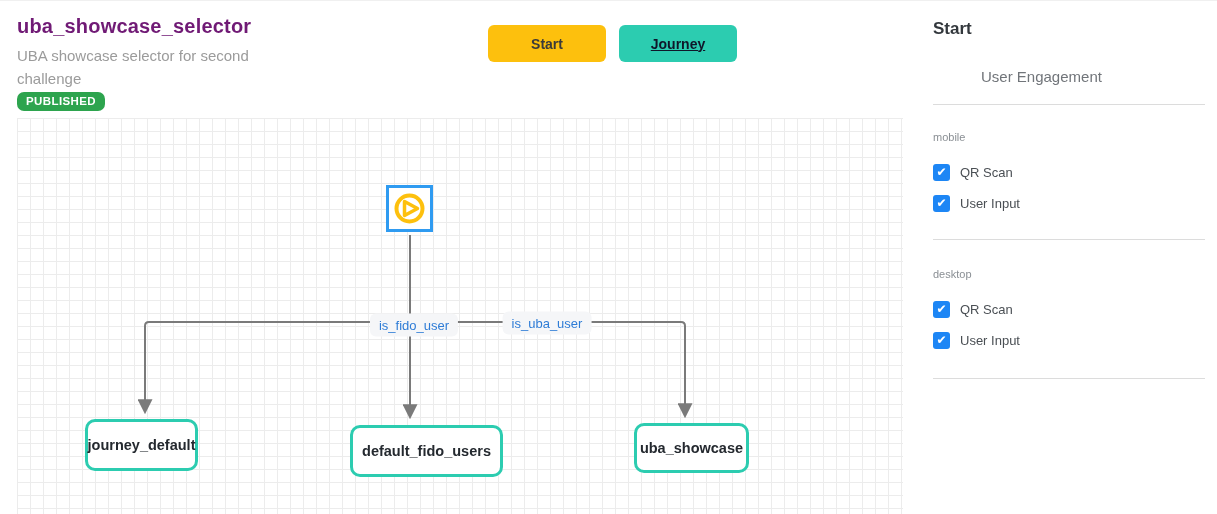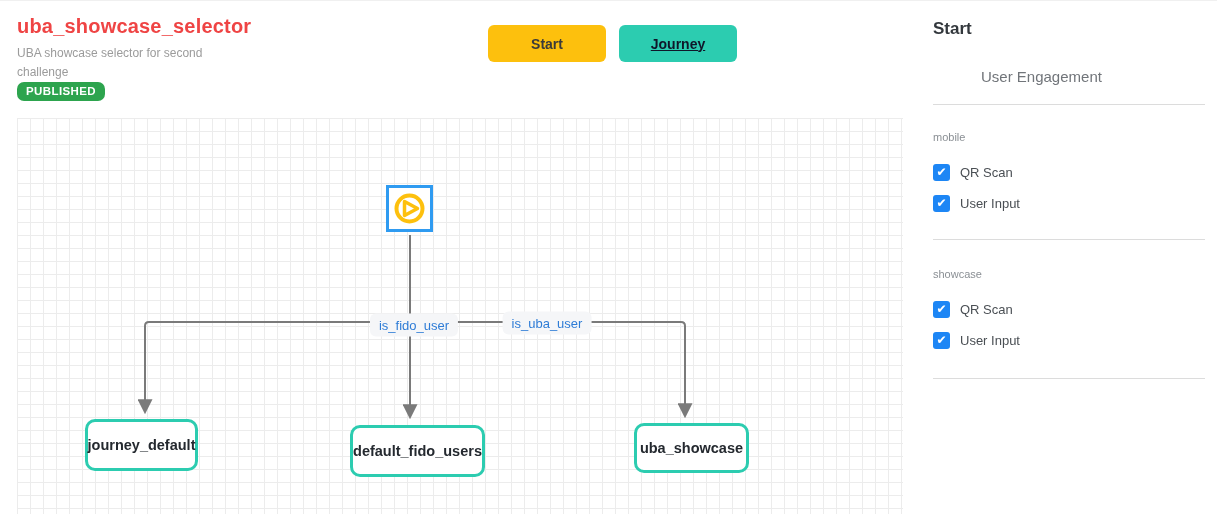--- a/index.html
+++ b/index.html
@@ -2,22 +2,22 @@
 <html><head>
 <meta charset="utf-8">
 <style>
   * { margin:0; padding:0; box-sizing:border-box; }
   html,body { width:1217px; height:514px; background:#fff; overflow:hidden;
     font-family:"Liberation Sans", sans-serif; }
   body { position:relative; border-top:1px solid #f0f0f0; }
 
   
   .header-left { position:absolute; left:17px; top:14px; width:300px; }
-  .page-title { font-size:20px; font-weight:700; color:#ef4444; letter-spacing:.2px; }
-  .page-subtitle { margin-top:6px; font-size:12px; line-height:1.55; color:#9b9b9b; width:240px; }
+  .page-title { font-size:20px; font-weight:700; color:#701a75; letter-spacing:.2px; }
+  .page-subtitle { margin-top:6px; font-size:15px; line-height:1.55; color:#9b9b9b; width:240px; }
   .status-badge { display:inline-block; margin-top:0; background:#2da44e; color:#fff;
     font-size:11.5px; font-weight:700; letter-spacing:.4px; padding:3px 9px 4px; border-radius:7px; }
 
   .hdr-btn { position:absolute; top:24px; height:37px; width:118px; border:none; border-radius:6px;
     font-family:"Liberation Sans", sans-serif; font-size:14px; font-weight:700; cursor:pointer; }
   .btn-start { left:488px; background:#fdc00d; color:#3a3a3a; }
   .btn-journey { left:619px; background:#2cccb0; color:#0f172a;text-decoration:underline; }
 
   
   .canvas { position:absolute; left:17px; top:117px; width:886px; height:397px; background:#fff;
@@ -27,21 +27,21 @@
     background-size:13px 13px; }
   .edges-svg { position:absolute; left:0; top:0; width:886px; height:397px; }
 
   .start-node { position:absolute; left:369px; top:67px; width:47px; height:47px; background:#fff;
     border:3px solid #2f9bf1; display:flex; align-items:center; justify-content:center; cursor:pointer; }
 
   .flow-node { position:absolute; background:#fff; border:3px solid #2cccb0; border-radius:10px;
     display:flex; align-items:center; justify-content:center;
     font-size:14.5px; font-weight:700; color:#24292f; cursor:pointer; }
   .node-0 { left:68px;  top:301px; width:113px; height:52px; }
-  .node-1 { left:333px; top:307px; width:135px; height:52px; }
+  .node-1 { left:333px; top:307px; width:153px; height:52px; }
   .node-2 { left:617px; top:305px; width:115px; height:50px; }
 
   .edge-label { position:absolute; transform:translate(-50%,-50%); background:#f5f6f8;
     border-radius:6px; padding:4px 9px; font-size:13px; color:#2e7cd6; white-space:nowrap; cursor:pointer; }
   .lbl-0 { left:258px; top:204px; }
   .lbl-1 { left:397px; top:207px; }
   .lbl-2 { left:530px; top:205px; }
 
   
   .sidebar { position:absolute; right:0; top:0; width:306px; height:514px; background:#fff; padding:0 12px 0 22px; }
@@ -105,21 +105,21 @@
   <div class="check-row row-a">
     <span class="checkbox"></span>
     <span class="check-label">QR Scan</span>
   </div>
   <div class="check-row row-b">
     <span class="checkbox"></span>
     <span class="check-label">User Input</span>
   </div>
   <hr class="divider" style="margin-top:27px;">
 
-  <div class="section-label sec-desktop-label">showcase</div>
+  <div class="section-label sec-desktop-label">desktop</div>
   <div class="check-row row-a">
     <span class="checkbox"></span>
     <span class="check-label">QR Scan</span>
   </div>
   <div class="check-row row-b">
     <span class="checkbox"></span>
     <span class="check-label">User Input</span>
   </div>
   <hr class="divider" style="margin-top:29px;">
 </div>

